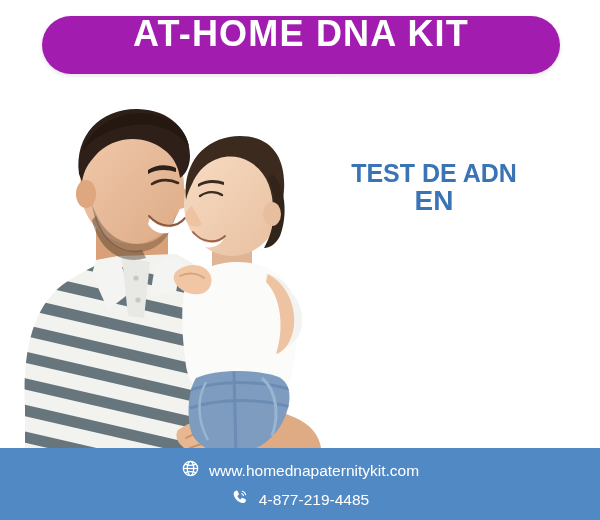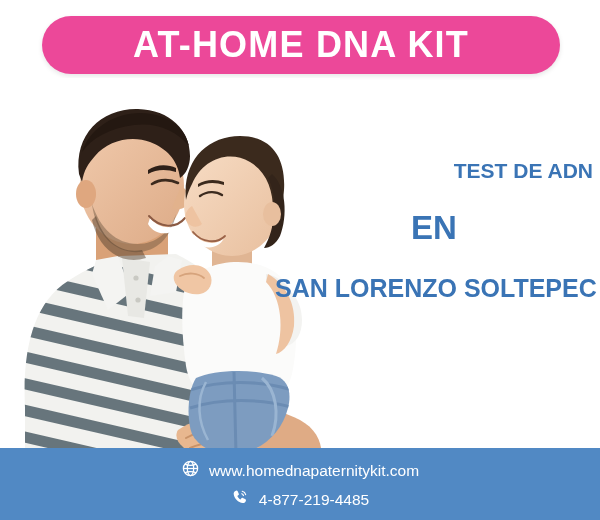--- a/index.html
+++ b/index.html
@@ -18,24 +18,23 @@
     overflow: hidden;
   }
 
   
   .header-banner {
     position: absolute;
     left: 42px;
     top: 16px;
     width: 518px;
     height: 58px;
-    background: #ec4899;
+    background: #a21caf;
     border-radius: 29px;
     display: flex;
-    align-items: center;
     justify-content: center;
     box-shadow: 0 2px 5px rgba(0,0,0,0.10);
   }
   .header-title {
     color: #ffffff;
     font-size: 36px;
     font-weight: bold;
     letter-spacing: 1.2px;
     line-height: 1;
     white-space: nowrap;
@@ -59,22 +58,22 @@
     top: 160px;
     width: 318px;
     text-align: center;
     color: #3a74b5;
   }
   .headline-line {
     font-weight: bold;
     line-height: 1.05;
     white-space: nowrap;
   }
-  .headline-1 { font-size: 21px; text-align: right; }
-  .headline-2 { font-size: 33px; margin-top: 29px; }
+  .headline-1 { font-size: 25px; }
+  .headline-2 { font-size: 28px; }
   .headline-3 { font-size: 25px; margin-top: 29px; }
 
   
   .footer-band {
     position: absolute;
     left: 0;
     top: 448px;
     width: 600px;
     height: 72px;
     background: #5189c4;
@@ -237,21 +236,20 @@
       <path d="M178 192 C190 184 204 186 210 196 C214 204 210 214 200 216 C188 218 176 210 174 202 C173 197 175 194 178 192 Z" fill="#f0c6a4"></path>
       <path d="M180 198 C188 194 198 195 204 200" stroke="#d6a37c" stroke-width="1.8" fill="none" stroke-linecap="round"></path>
 
       <path d="M268 196 C286 206 296 226 294 248 C292 264 284 274 276 276 C284 252 282 220 266 204 Z" fill="#eec3a1"></path>
     </svg>
   </div>
 
   <div class="headline-block">
     <div class="headline-line headline-1">TEST DE ADN</div>
     <div class="headline-line headline-2">EN</div>
-    <div class="headline-line headline-3">SAN LORENZO SOLTEPEC</div>
   </div>
 
   <div class="footer-notch"></div>
   <div class="footer-band"></div>
 
   <div class="footer-rows">
 
     <div class="footer-row row-one">
       <div class="footer-item">
         <span class="ficon">

